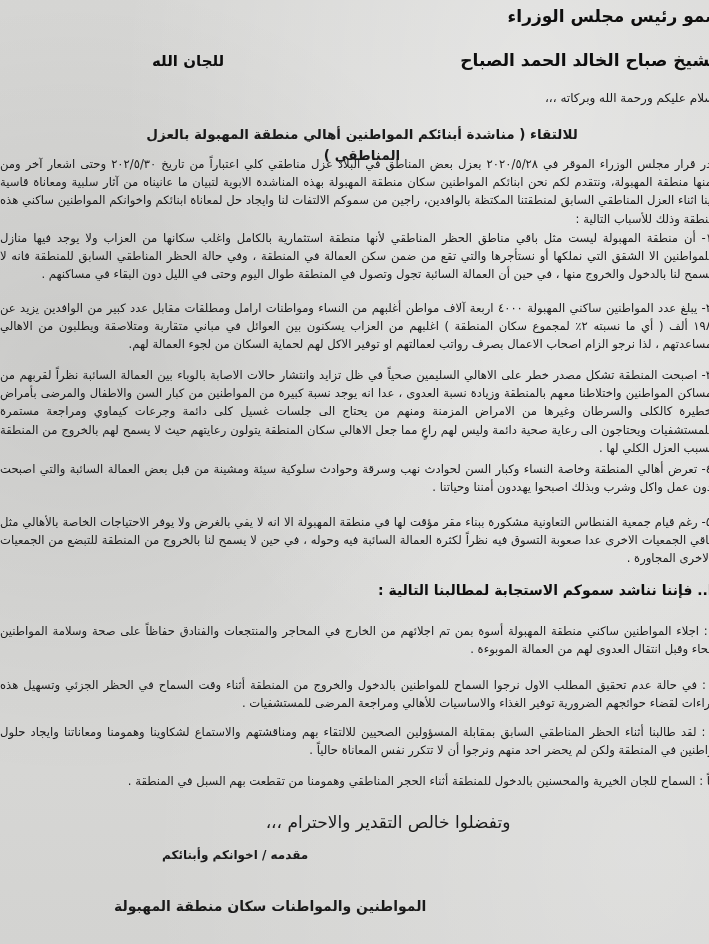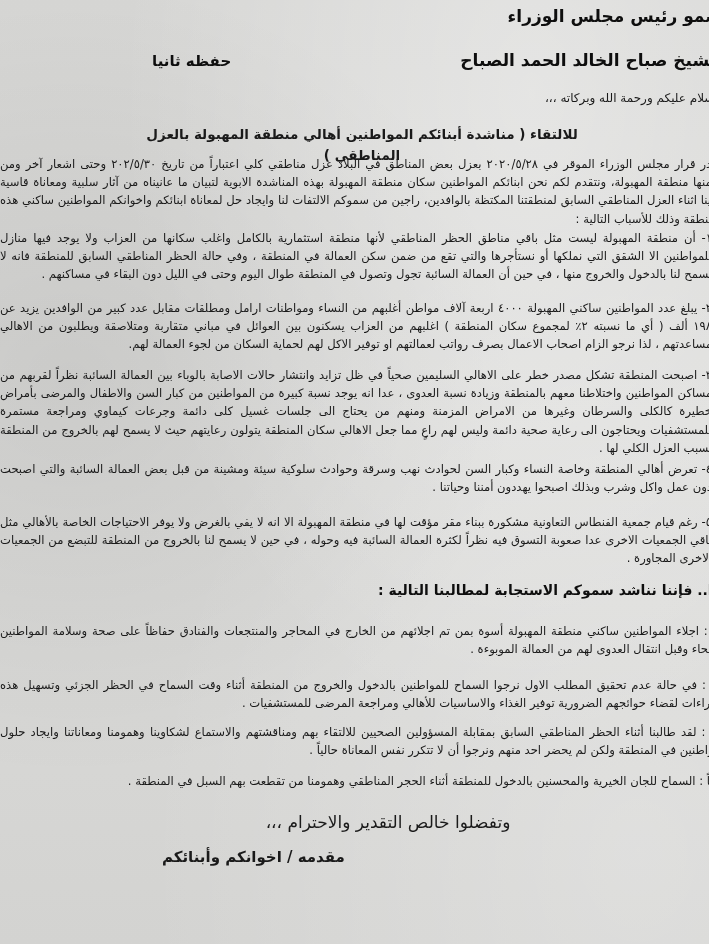--- a/index.html
+++ b/index.html
@@ -123,39 +123,39 @@
       width: 100%;
       text-align: center;
       font-size: 17px;
       padding-left: 60px;
       box-sizing: border-box;
     }
     .signoff {
       position: absolute;
       top: 848px;
       left: 168px;
-      font-size: 15px;
+      font-size: 12px;
       font-weight: bold;
     }
     .signatory {
       position: absolute;
       top: 898px;
       left: 120px;
       font-size: 14px;
       font-weight: bold;
     }
   </style>
 </head>
 <body>
 
 <div class="page">
 
   <div class="addressee-line1 bold">سمو رئيس مجلس الوزراء</div>
   <div class="addressee-line2 bold">الشيخ صباح الخالد الحمد الصباح</div>
-  <div class="blessing bold">حفظه ثانيا</div>
+  <div class="blessing bold">للجان الله</div>
 
   <div class="greeting">السلام عليكم ورحمة الله وبركاته ،،،</div>
 
   <div class="subject">
     <span>للالتقاء</span>
     <span>( مناشدة أبنائكم المواطنين أهالي منطقة المهبولة بالعزل المناطقي )</span>
   </div>
 
   <p class="body-text intro" style="margin:0;">صدر قرار مجلس الوزراء الموقر في ٢٠٢٠/٥/٢٨ بعزل بعض المناطق في البلاد عزل مناطقي كلي اعتباراً من تاريخ ٢٠٢/٥/٣٠ وحتى اشعار آخر ومن ضمنها منطقة المهبولة، ونتقدم لكم نحن ابنائكم المواطنين سكان منطقة المهبولة بهذه المناشدة الابوية لتبيان ما عانيناه من آثار سلبية ومعاناة قاسية علينا اثناء العزل المناطقي السابق لمنطقتنا المكتظة بالوافدين، راجين من سموكم الالتفات لنا وايجاد حل لمعاناة ابنائكم واخوانكم المواطنين ساكني هذه المنطقة وذلك للأسباب التالية :</p>
 
@@ -195,14 +195,15 @@
     <span>لقد طالبنا أثناء الحظر المناطقي السابق بمقابلة المسؤولين الصحيين للالتقاء بهم ومناقشتهم والاستماع لشكاوينا وهمومنا ومعاناتنا وايجاد حلول للمواطنين في المنطقة ولكن لم يحضر احد منهم ونرجوا أن لا تتكرر نفس المعاناة حالياً .</span>
   </div>
   <div class="body-text demand d4">
     <span>رابعاً :</span>
     <span>السماح للجان الخيرية والمحسنين بالدخول للمنطقة أثناء الحجر المناطقي وهمومنا من تقطعت بهم السبل في المنطقة .</span>
   </div>
 
   <div class="closing">وتفضلوا خالص التقدير والاحترام ،،،</div>
 
   <div class="signoff">مقدمه / اخوانكم وأبنائكم</div>
+  <div class="signatory">المواطنين والمواطنات سكان منطقة المهبولة</div>
 
 </div>
 
 </body></html>

